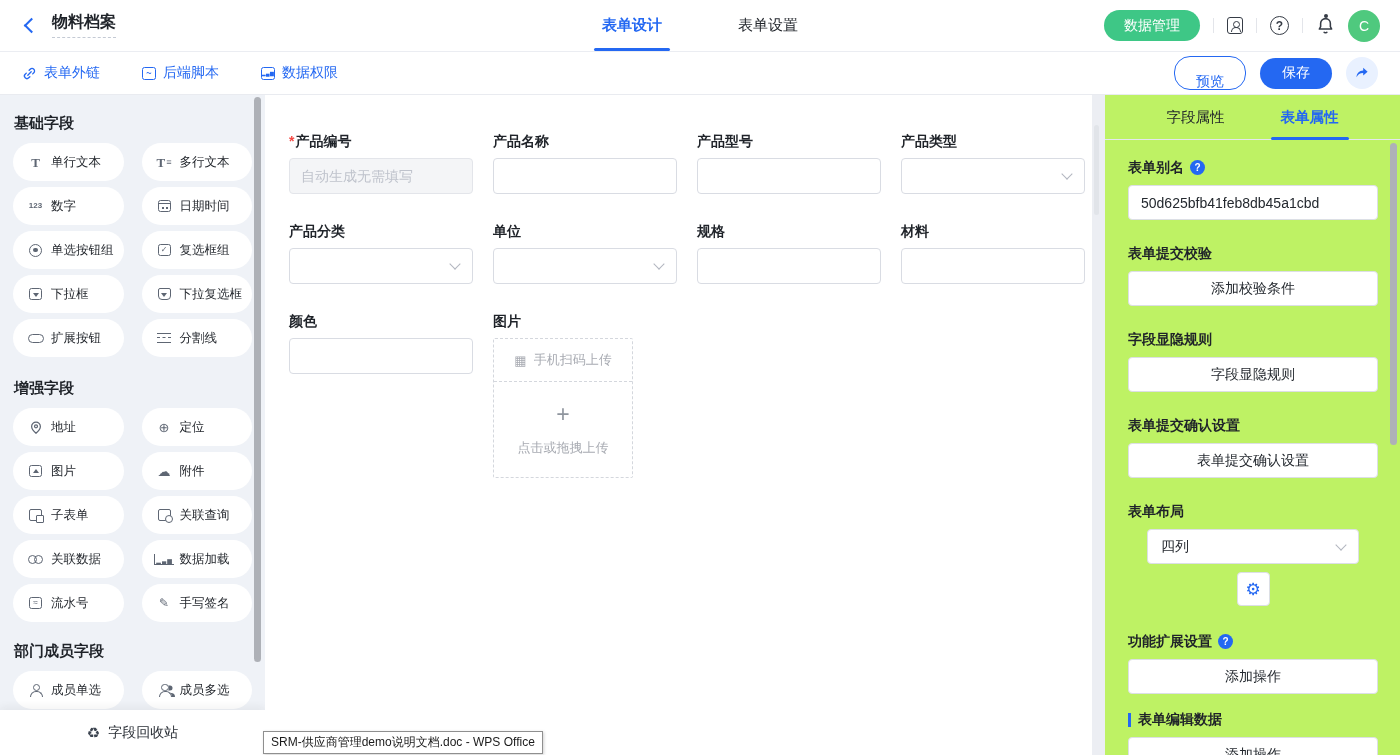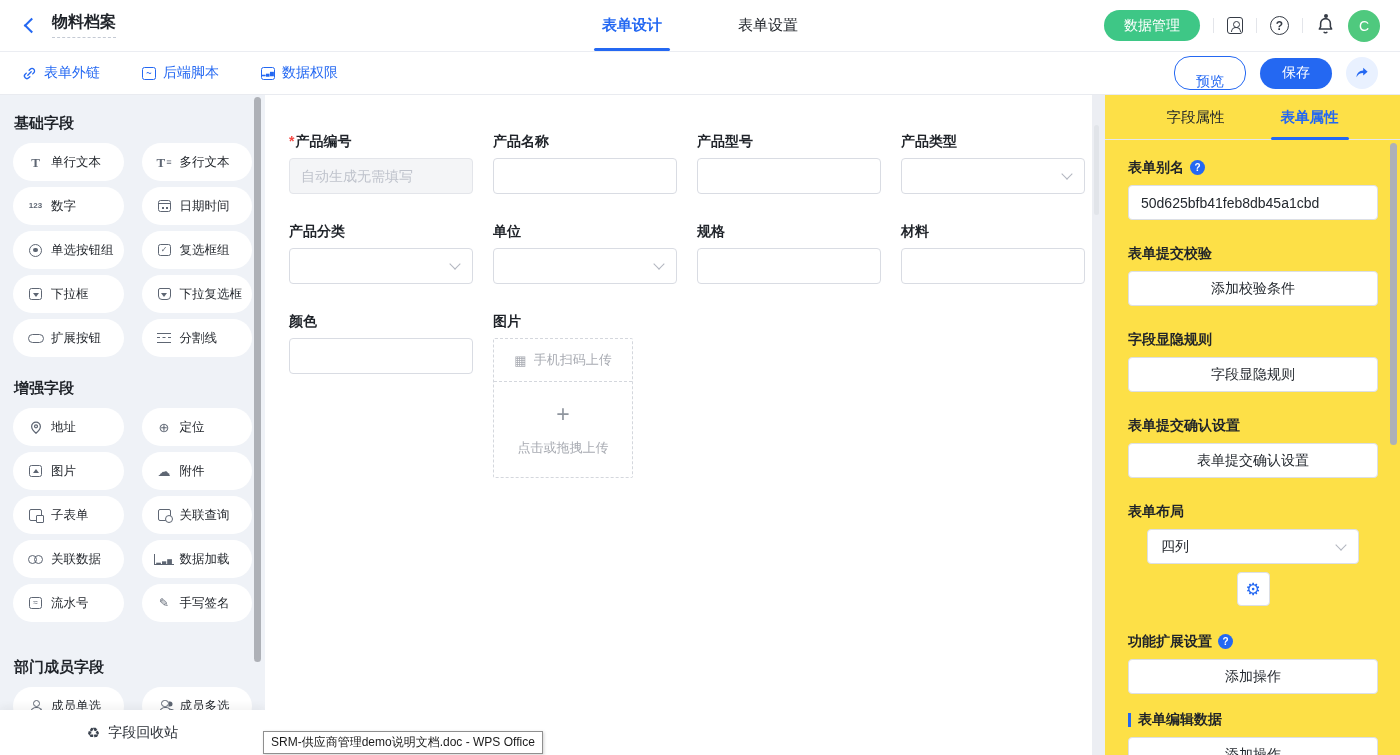--- a/index.html
+++ b/index.html
@@ -48,21 +48,21 @@
   .btn-save { height:31px; padding:0 22px; border:none; color:#fff; border-radius:16px;
     background:#2468f2; font-size:14px; cursor:pointer; }
   .btn-share { width:32px; height:32px; border-radius:50%; background:#e9f1ff; border:none;
     display:flex; align-items:center; justify-content:center; cursor:pointer; }
 
   
   .sidebar { position:absolute; top:95px; left:0; width:265px; bottom:0; background:#eff2f7; overflow:hidden; }
   .sb-inner { padding:0 13px; }
   .sb-title { font-size:15px; font-weight:700; margin:19px 0 10px 1px; }
   .sb-title.mt2 { margin-top:22px; }
-  .sb-title.mt3 { margin-top:36px; }
+  .sb-title.mt3 { margin-top:20px; }
   .sb-grid { display:grid; grid-template-columns:1fr 1fr; column-gap:18px; row-gap:6px; }
   .pill { height:38px; background:#fff; border-radius:19px; display:flex; align-items:center;
     padding-left:14px; font-size:12.5px; color:#1f2329; gap:7px; cursor:grab; }
   .pill .ic { color:#5e6673; display:flex; align-items:center; justify-content:center;
     width:17px; flex:none; line-height:1; }
   .sb-scroll { position:absolute; top:2px; right:4px; width:7px; height:565px;
     background:#aeb1b7; border-radius:4px; cursor:pointer; }
   .sb-footer { position:absolute; left:0; right:0; bottom:0; height:45px; background:#fff;
     display:flex; align-items:center; justify-content:center; gap:8px; font-size:14px;
     color:#2a2f36; box-shadow:0 -3px 8px rgba(31,35,41,.06); z-index:3; cursor:pointer; }
@@ -136,21 +136,21 @@
   .up-qr { height:43px; border-bottom:1px dashed #d4d7dd; display:flex; align-items:center;
     justify-content:center; gap:7px; color:#a8abb2; font-size:13px; cursor:pointer; }
   .i-qrg { font-size:13px; line-height:1; }
   .up-main { height:95px; display:flex; flex-direction:column; align-items:center;
     justify-content:center; gap:13px; color:#a8abb2; font-size:13px; cursor:pointer; }
   .plus { font-size:23px; color:#8f959e; font-weight:400; line-height:1; }
   .canvas-scroll { position:absolute; left:1094px; top:125px; width:5px; height:90px;
     background:#e1e4e9; border-radius:3px; z-index:4; cursor:pointer; }
 
   
-  .panel { position:absolute; top:95px; left:1105px; right:0; bottom:0; background:#fde047; overflow:hidden; }
+  .panel { position:absolute; top:95px; left:1105px; right:0; bottom:0; background:#bef264; overflow:hidden; }
   .ptabs { height:45px; display:flex; align-items:stretch; justify-content:center; gap:56px;
     border-bottom:1px solid #e4e7ee; }
   .ptab { display:flex; align-items:center; font-size:14.5px; position:relative; color:#1f2329; cursor:pointer; }
   .ptab.active { color:#2468f2; font-weight:700; }
   .ptab.active::after { content:""; position:absolute; left:-10px; right:-10px; bottom:-1px;
     height:3px; background:#2468f2; border-radius:2px; }
   .pbody { padding:19px 22px 0 23px; }
   .plabel { font-size:14px; font-weight:700; display:flex; align-items:center; gap:6px; line-height:17px; }
   .i-qmark { width:15px; height:15px; border-radius:50%; background:#2468f2; color:#fff; font-size:10px;
     font-weight:700; display:flex; align-items:center; justify-content:center; cursor:pointer; }

